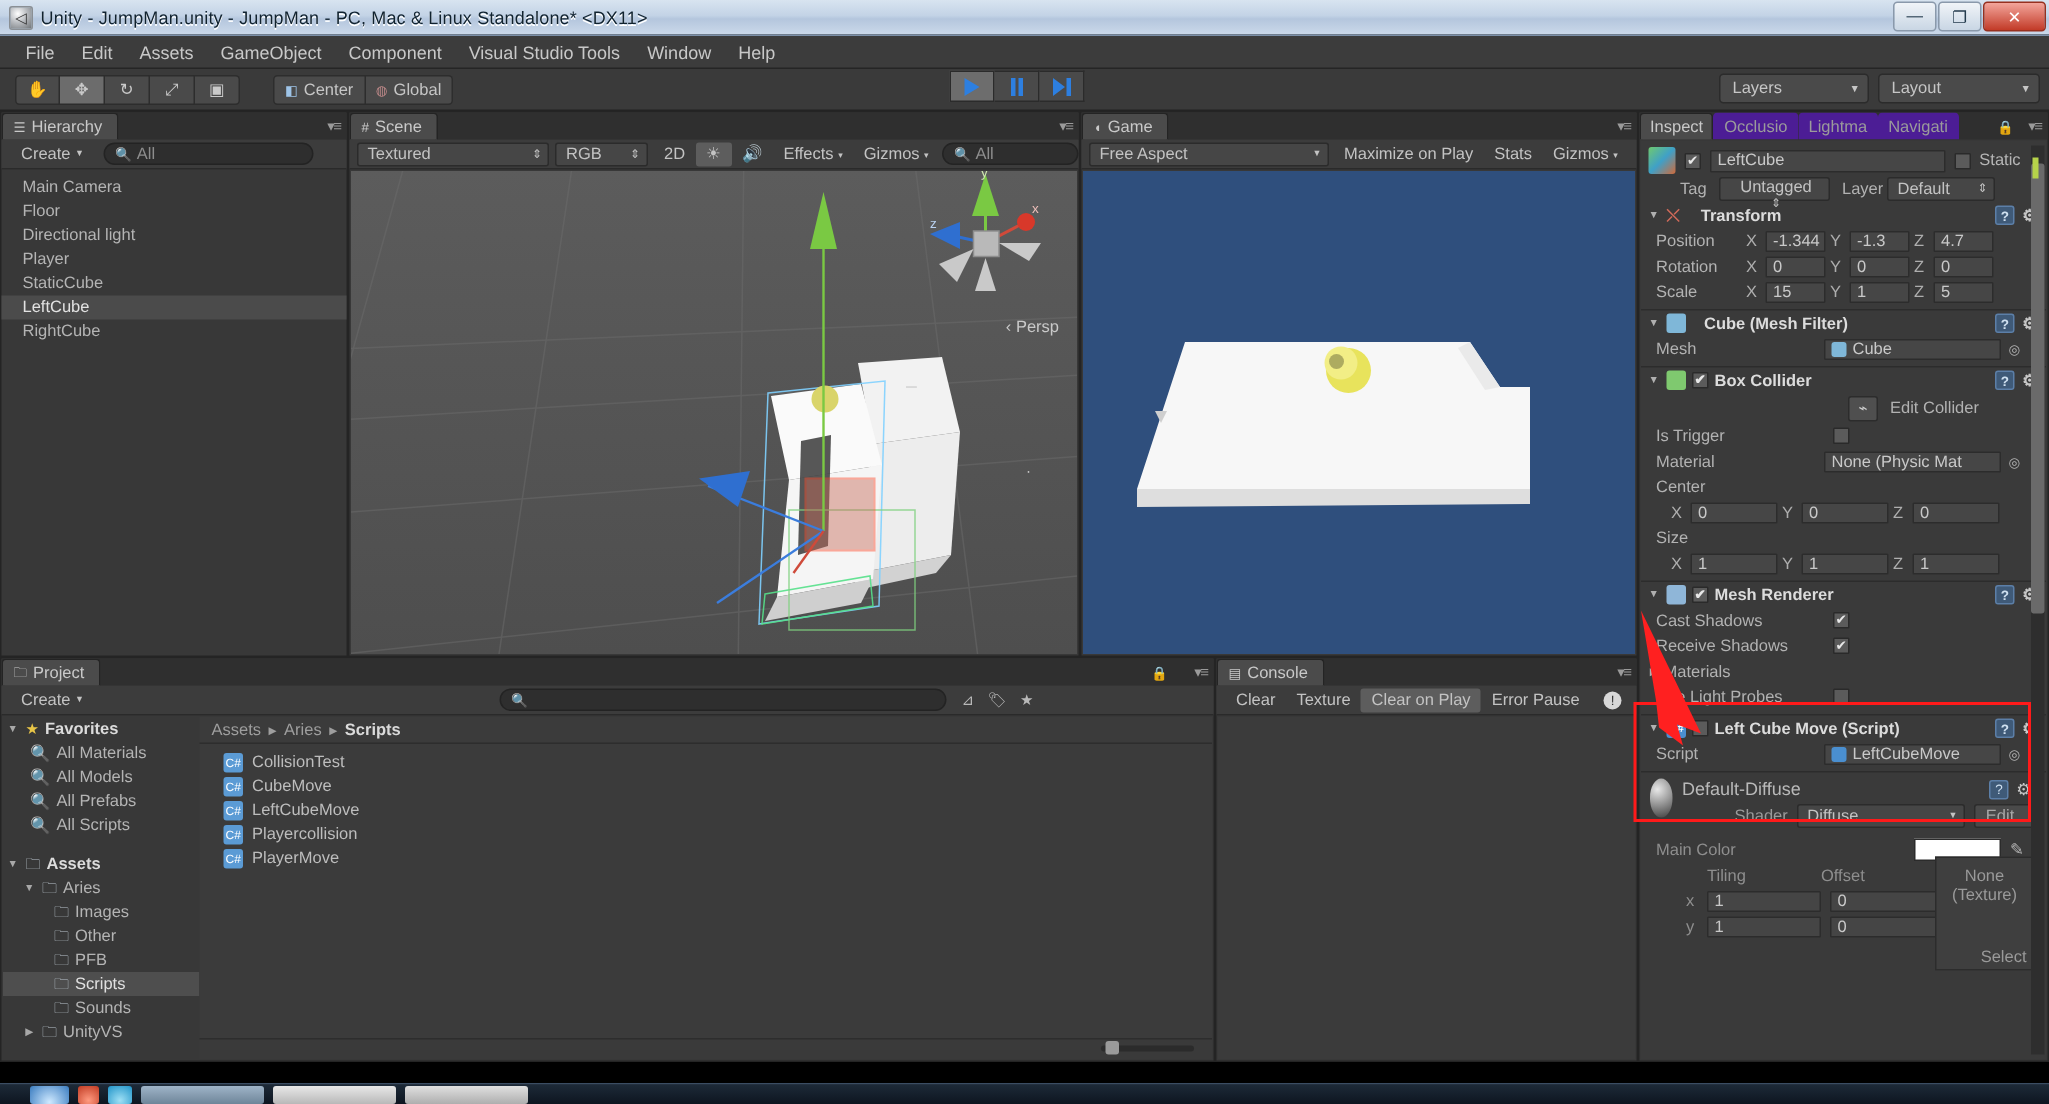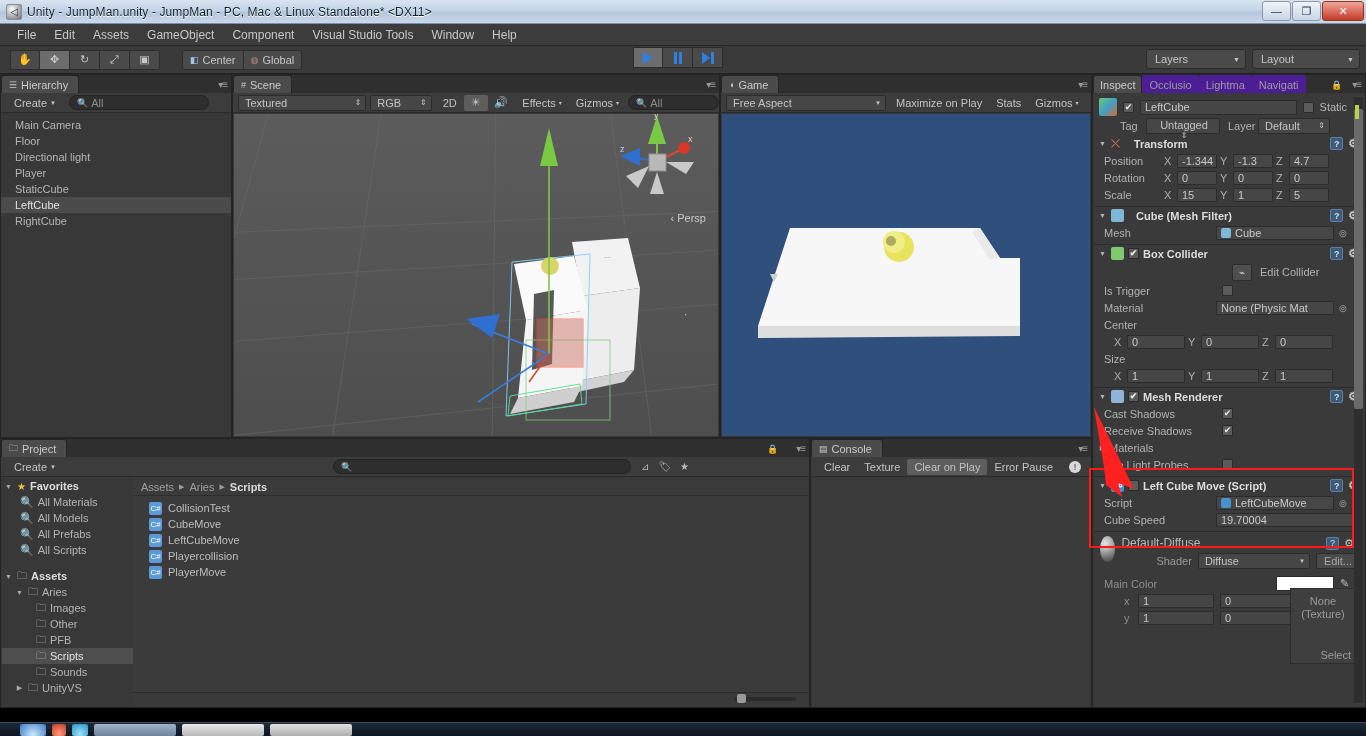--- a/index.html
+++ b/index.html
@@ -796,24 +796,20 @@
           <span class="gear">⚙</span>
         </span>
       </div>
       <div class="row">
         <span class="lbl" style="width:112px;">Script</span>
         <span class="field" style="width:118px; gap:4px;">
           <span class="icon-sq" style="width:10px;height:10px;background:#4a8fd0;"></span>
           <span>LeftCubeMove</span>
         </span>
         <span style="padding-left:5px;font-size:9px;">◎</span>
-      </div>
-      <div class="row">
-        <span class="lbl" style="width:112px;">Cube Speed</span>
-        <span class="field" style="width:138px;">19.70004</span>
       </div>
     </div>
 
     <div class="comp" style="border-bottom:none;">
       <div style="display:flex; align-items:flex-start; gap:6px; padding:4px 4px 0 6px;">
         <div style="width:26px;height:26px;border-radius:50%;background:radial-gradient(circle at 33% 28%, #e8e8e8 0%, #9a9a9a 45%, #3a3a3a 100%);"></div>
         <div style="flex:1;">
           <div style="display:flex; align-items:center;">
             <span style="color:#b9b9b9; font-size:12px;">Default-Diffuse</span>
             <span style="margin-left:auto; display:flex; gap:5px; padding-right:6px;">
@@ -831,20 +827,24 @@
           </div>
         </div>
       </div>
 
       <div style="position:relative; margin-top:6px;">
         <div class="row">
           <span style="width:172px; color:#8e8e8e;">Main Color</span>
           <span style="width:58px;height:15px;background:#fff;border:1px solid #2b2b2b;"></span>
           <span style="padding-left:6px; color:#b8b8b8;">✎</span>
         </div>
+        <div class="row" style="padding-left:44px; color:#8e8e8e;">
+          <span style="width:76px;">Tiling</span>
+          <span>Offset</span>
+        </div>
         <div class="row" style="padding-left:30px;">
           <span style="width:14px; color:#8e8e8e;">x</span>
           <span class="field" style="width:76px; background:#454545;">1</span>
           <span class="field" style="width:72px; margin-left:6px; background:#454545;">0</span>
         </div>
         <div class="row" style="padding-left:30px;">
           <span style="width:14px; color:#8e8e8e;">y</span>
           <span class="field" style="width:76px; background:#454545;">1</span>
           <span class="field" style="width:72px; margin-left:6px; background:#454545;">0</span>
         </div>

